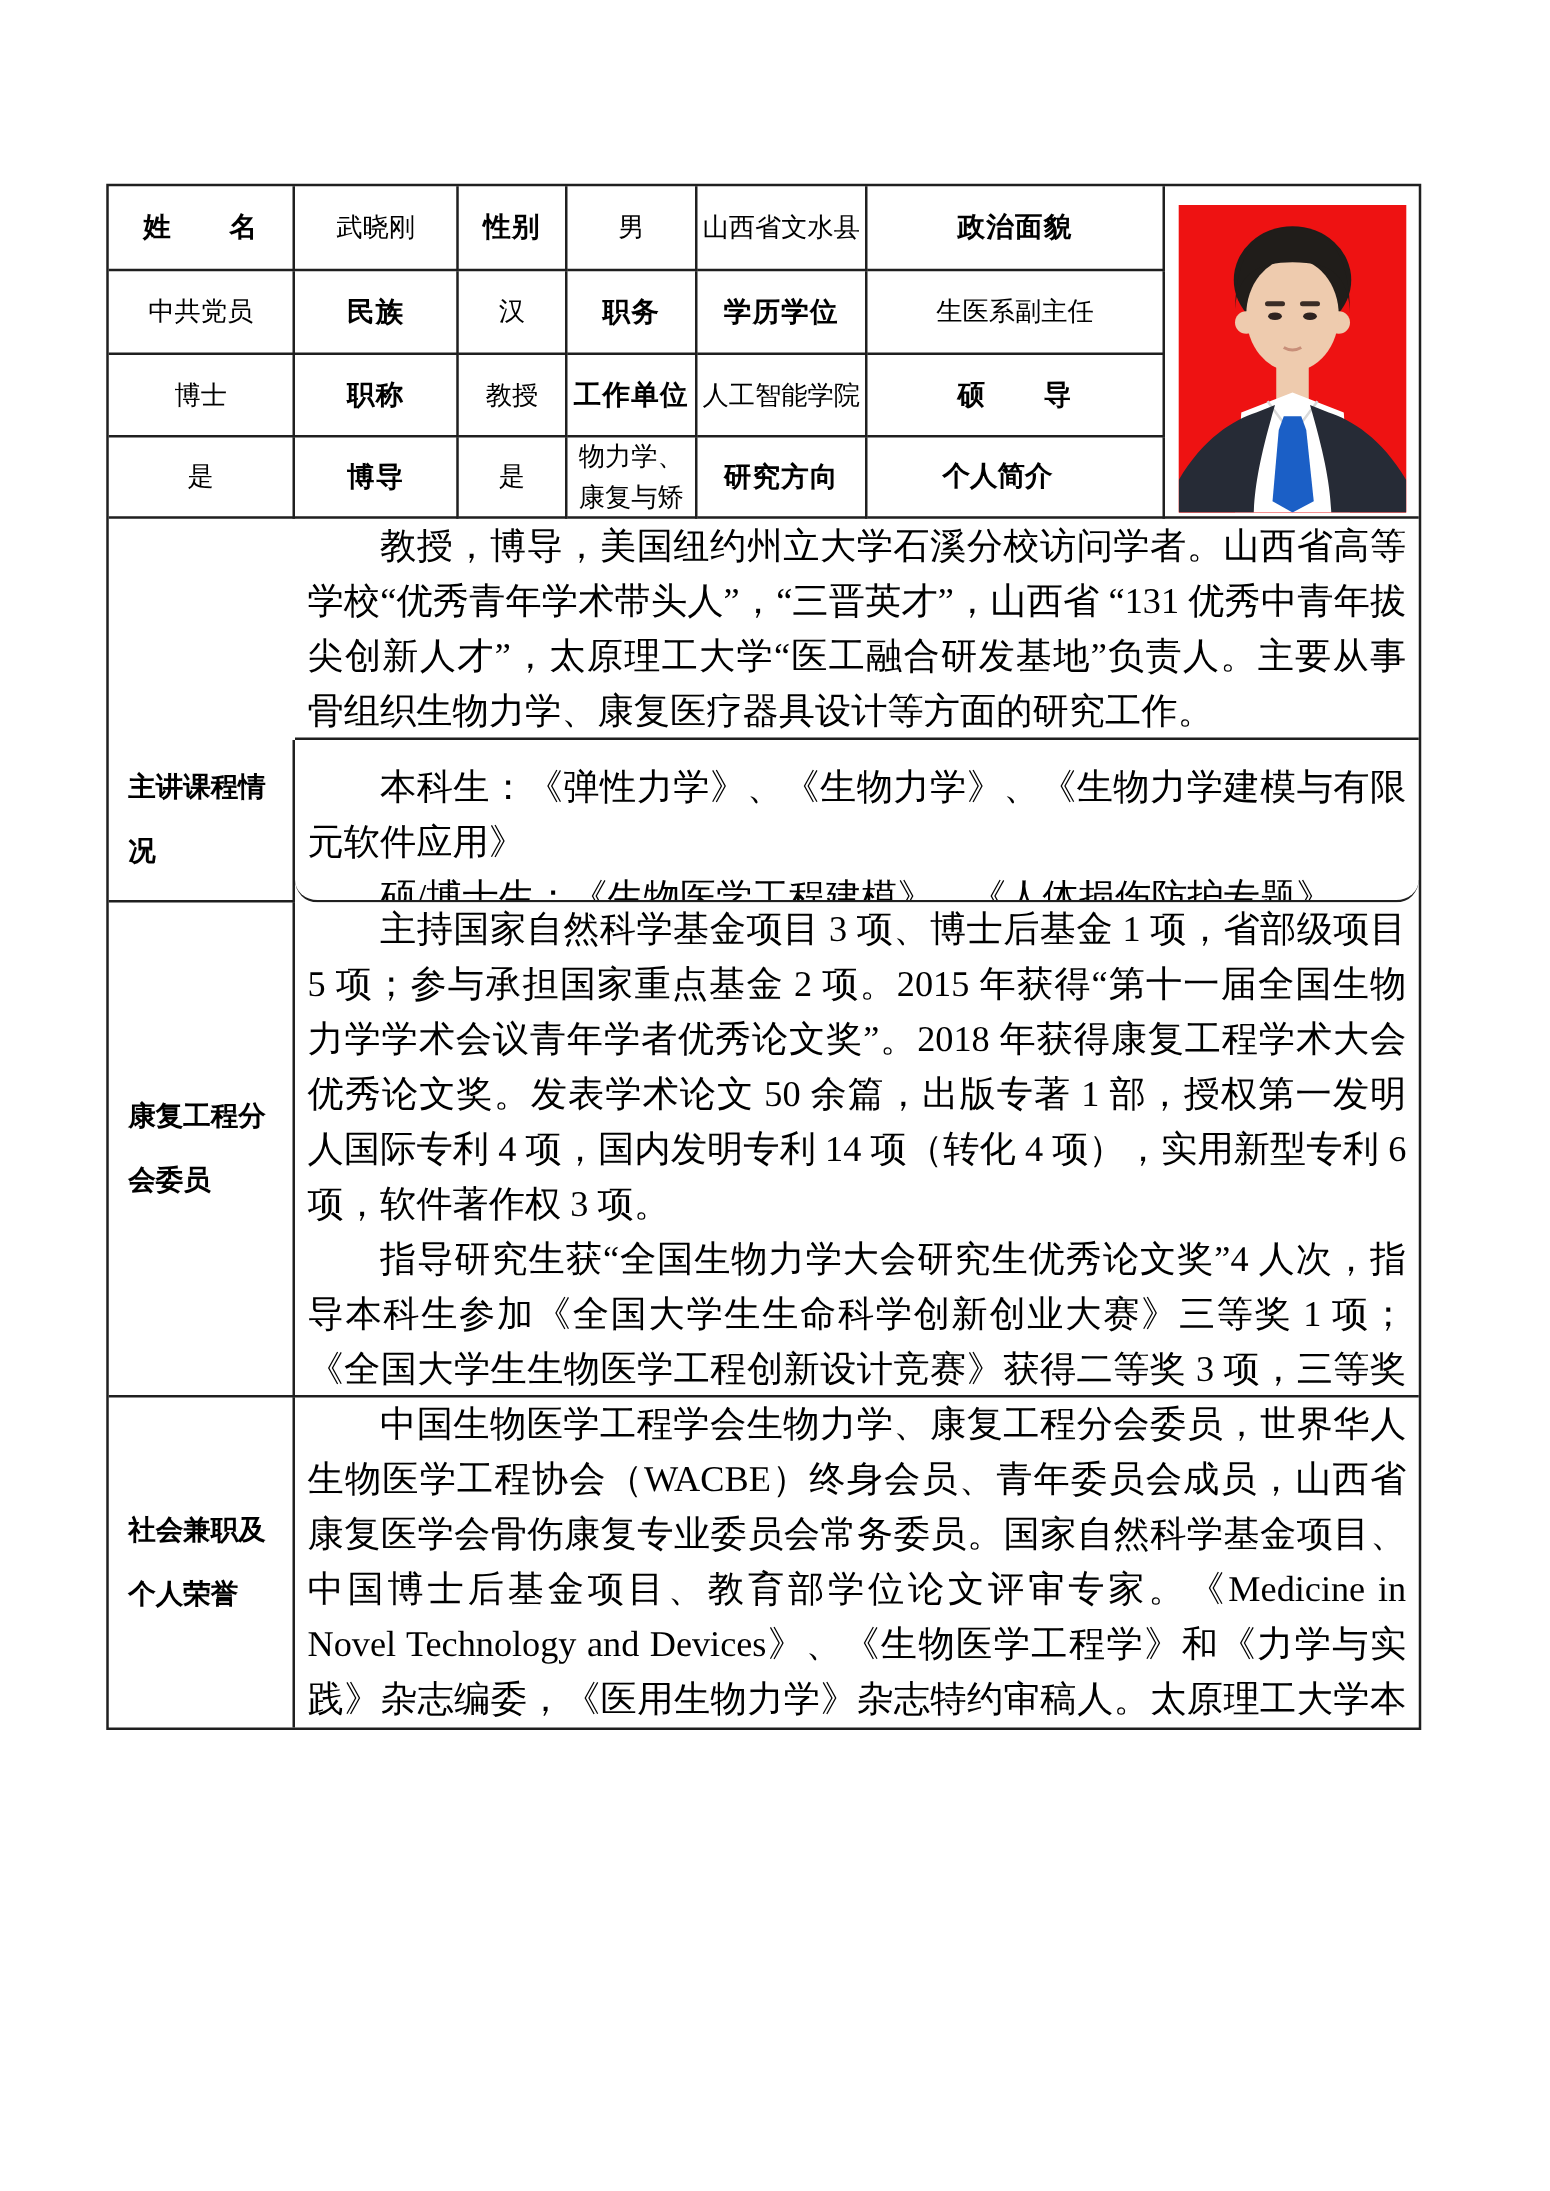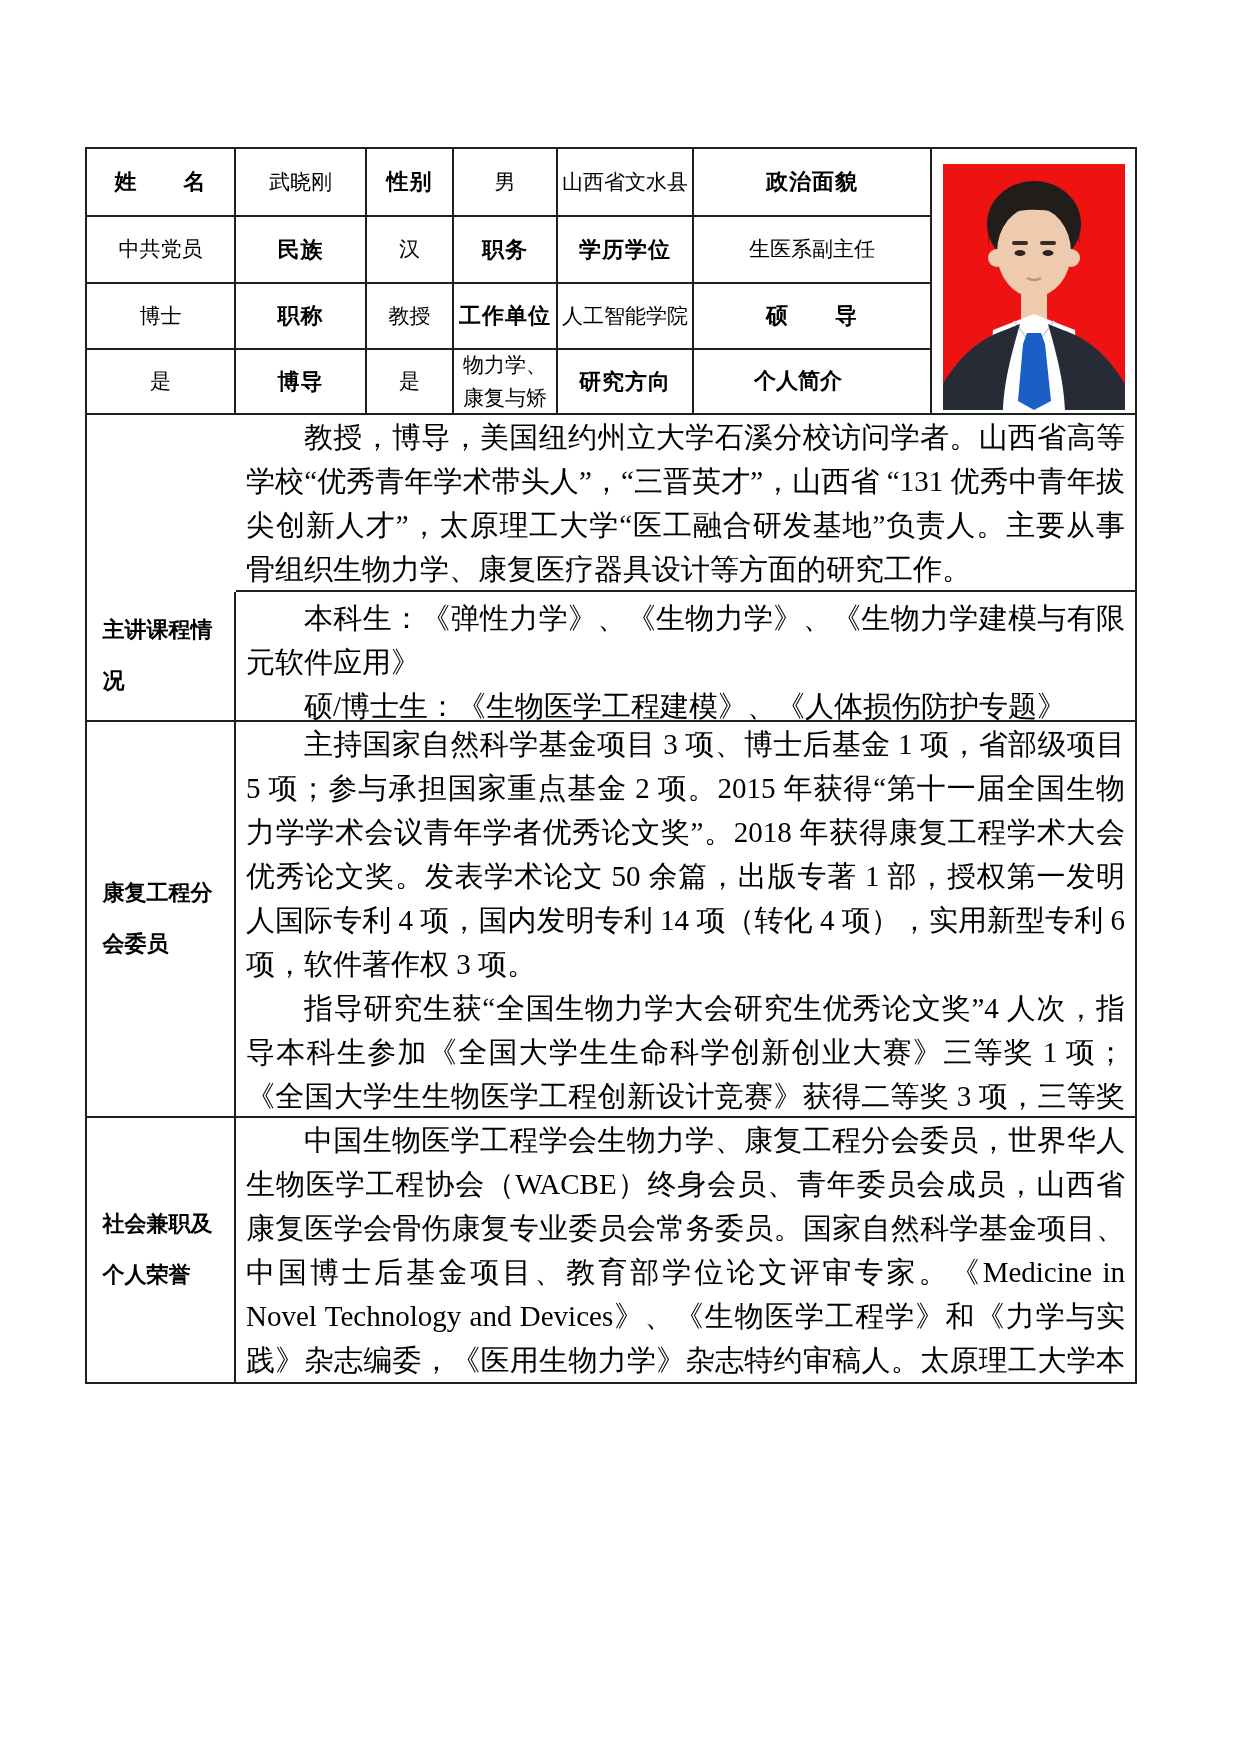--- a/index.html
+++ b/index.html
@@ -28,21 +28,21 @@
   .nr{border-right:none;}
   .nb{border-bottom:none;}
   .lbl{font-weight:bold;font-size:22px;letter-spacing:1px;}
   .val{font-size:21px;line-height:1.55;}
   .sec-lbl span{display:block;width:116px;font-weight:bold;font-size:22px;line-height:2.3;text-align:left;}
   .sec-content{
     grid-column:2 / 8;display:block;text-align:justify;
     font-size:29px;line-height:44px;padding:0 10px 0 10px;
   }
   .sec-content p{text-indent:2em;}
-  .courses{padding-top:4px;}
+  .courses{padding-top:16px;border-radius:18px;}
   .photo-cell{grid-row:1 / 5;grid-column:7;}
   .photo{width:182px;height:246px;background:var(--photo_bg);margin-top:12px;}
   .photo svg{display:block;width:182px;height:246px;}
 </style>
 </head>
 <body>
 
 <div class="sheet">
   <div class="profile-table">
 

